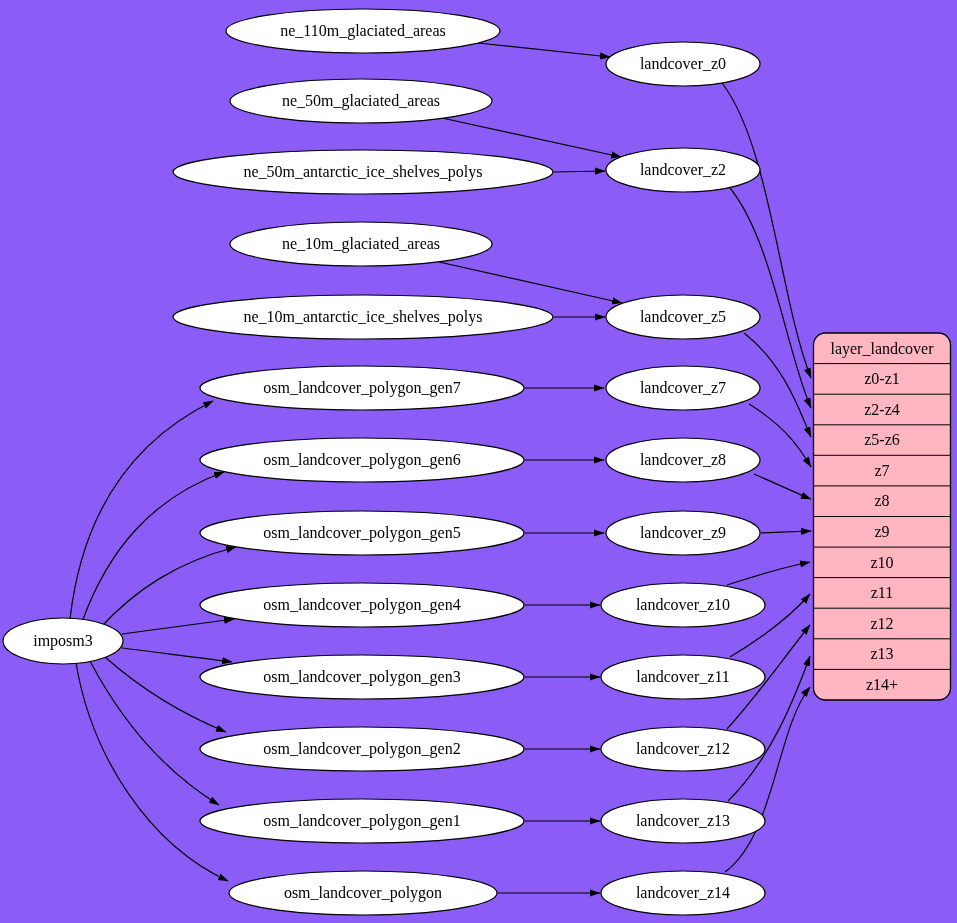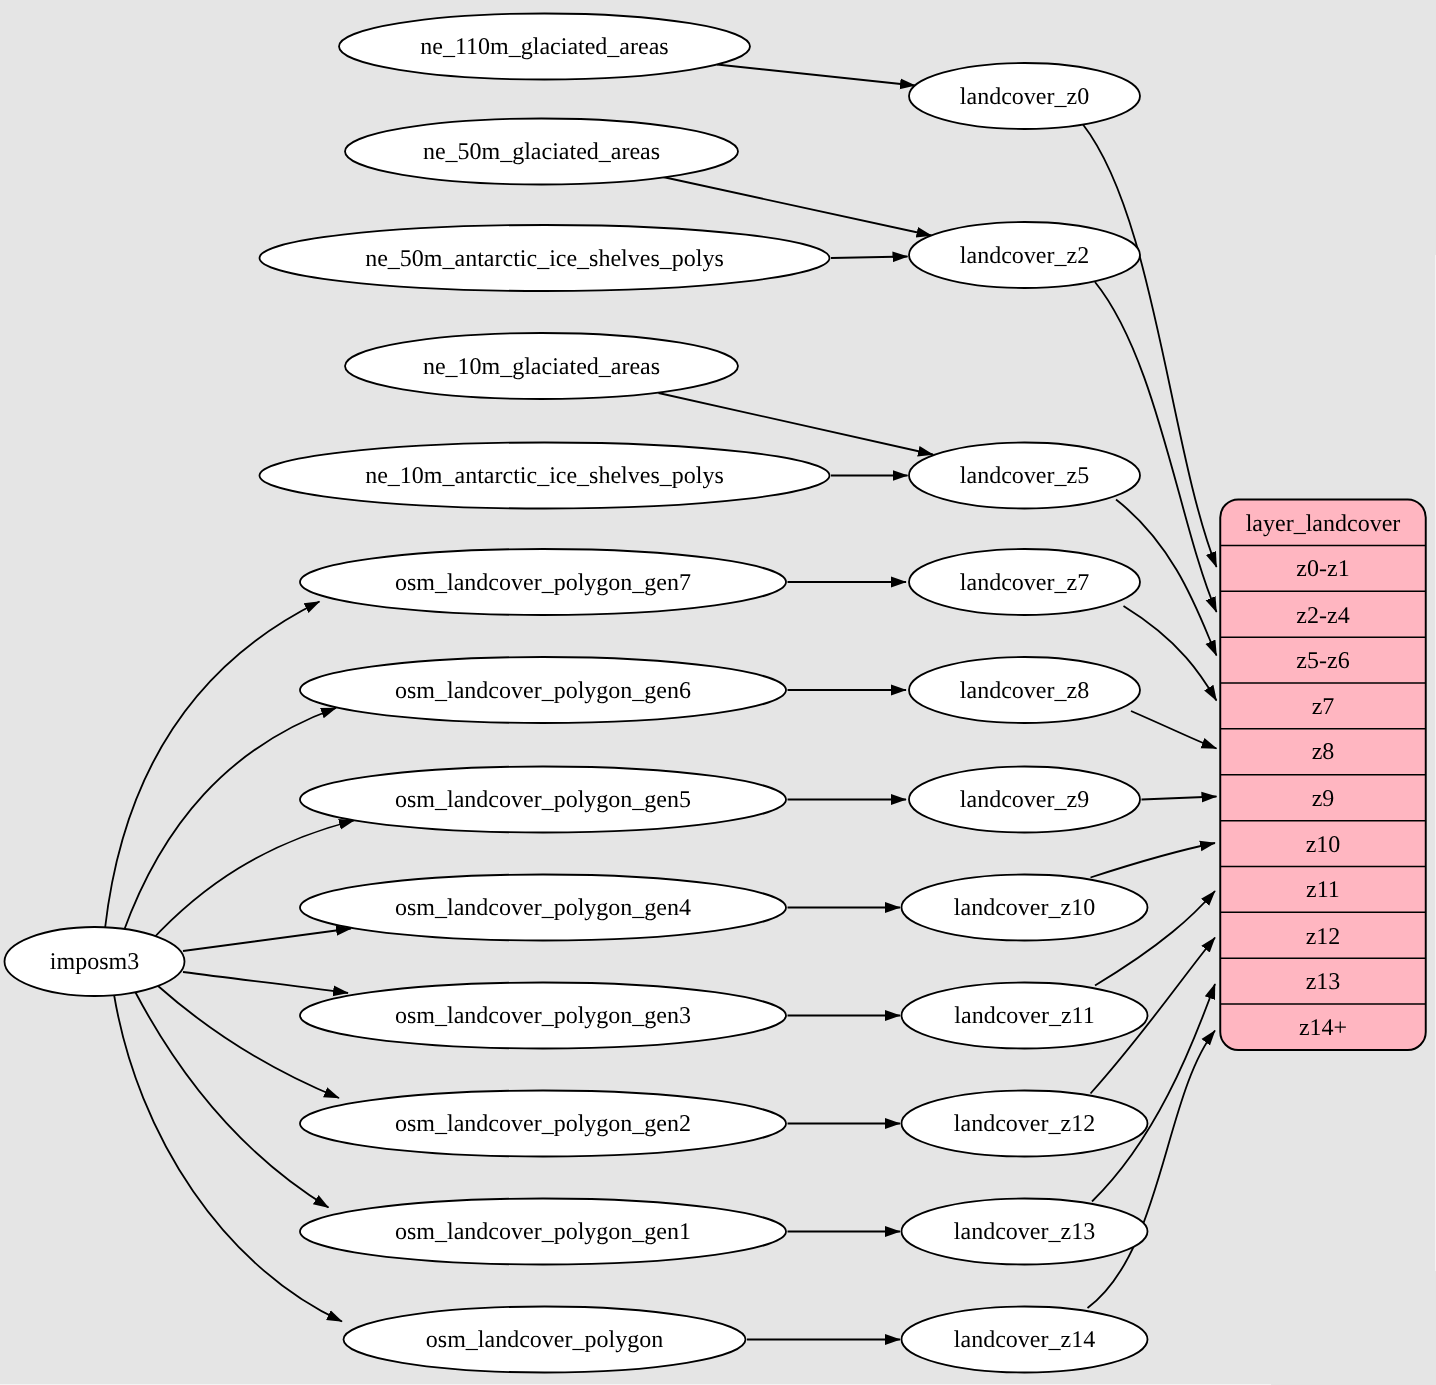--- a/index.html
+++ b/index.html
@@ -1,16 +1,16 @@
 <!DOCTYPE html>
 <html><head>
 <meta charset="utf-8">
 <style>
   html, body { margin: 0; padding: 0; background: #ffffff; }
-  .canvas { position: relative; width: 957px; height: 923px; background: #e5e5e5; }
+  .canvas { position: relative; width: 957px; height: 923px; background: #8b5cf6; }
   svg { display: block; }
   .nshape { fill: #ffffff; stroke: #000000; stroke-width: 1.2; }
   .lbl {
     font-family: "Liberation Serif", "DejaVu Serif", serif;
     font-size: 16px;
     fill: #000000;
     text-anchor: middle;
   }
   .edge { fill: none; stroke: #000000; stroke-width: 1.2; }
   .sep { stroke: #000000; stroke-width: 1; }

